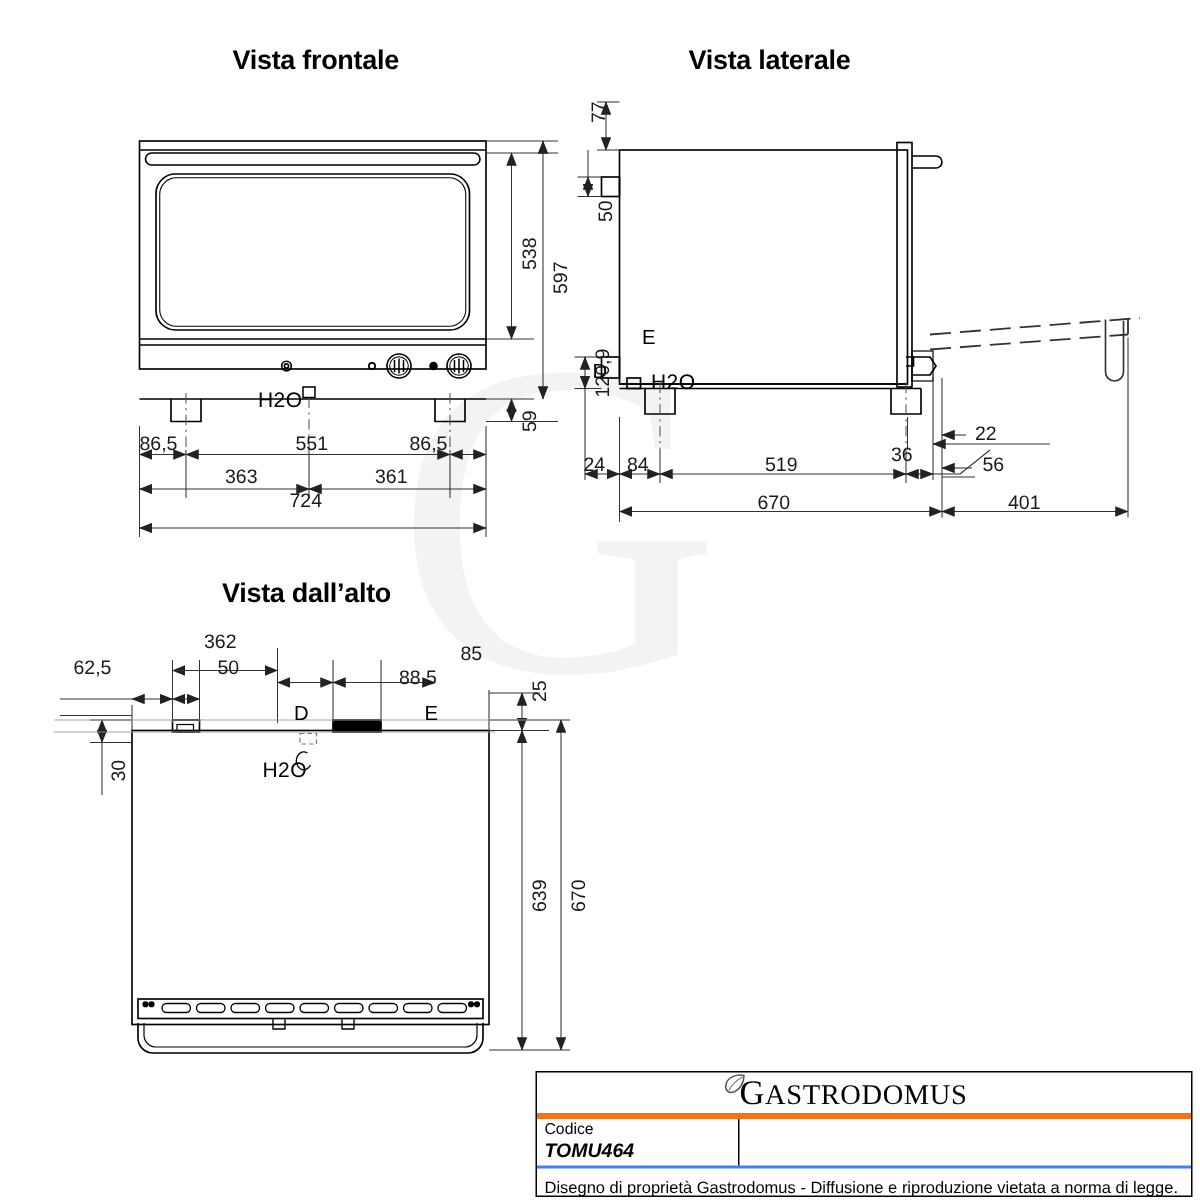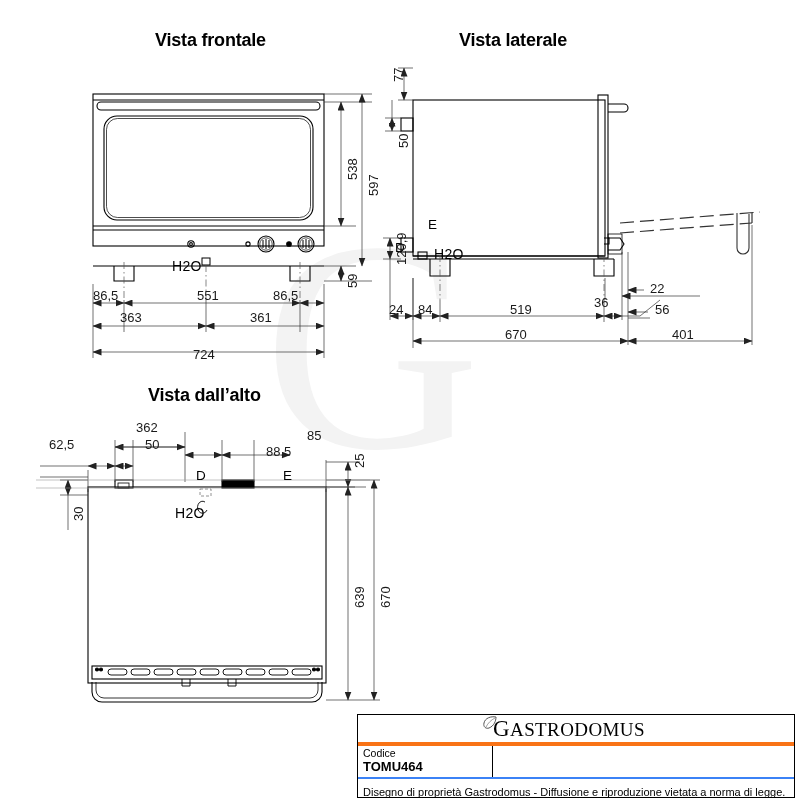--- a/index.html
+++ b/index.html
@@ -78,21 +78,21 @@
     display:flex;
   }
   .tb-cell{
     position:relative;
     box-sizing:border-box;
     padding:1px 0 0 5px;
   }
   #tb-cell-code{width:135px;border-right:1px solid #000;}
   #tb-cell-desc{flex:1;}
   .tb-cap{font-size:10.5px;line-height:12px;display:block;}
-  .tb-val{font-size:13px;font-weight:bold;line-height:16px;display:block;}
+  .tb-val{font-size:13px;font-weight:bold;line-height:16px;display:block;font-style:italic;}
   .tb-val.norm{font-weight:normal;font-size:12.2px;}
   #tb-foot{
     position:relative;
     height:19px;
     padding:3px 0 0 5px;
     box-sizing:border-box;
   }
   #tb-foot span{font-size:11px;}
   
   #watermark{
@@ -376,23 +376,23 @@
 
   <div class="view-title" style="left:155px;top:30px;">Vista frontale</div>
   <div class="view-title" style="left:459px;top:30px;">Vista laterale</div>
   <div class="view-title" style="left:148px;top:385px;">Vista dall’alto</div>
 
   <div class="h2o" style="left:172px;top:258px;">H2O</div>
 
   <div class="dim" style="left:93px;top:288px;">86,5</div>
   <div class="dim" style="left:197px;top:288px;">551</div>
   <div class="dim" style="left:273px;top:288px;">86,5</div>
-  <div class="dim" style="left:120px;top:310px;text-align:center;">363</div>
+  <div class="dim" style="left:150px;top:310px;text-align:center;">363</div>
   <div class="dim" style="left:250px;top:310px;">361</div>
-  <div class="dim" style="left:193px;top:347px;text-align:center;">724</div>
+  <div class="dim" style="left:193px;top:326px;text-align:center;">724</div>
 
   <div class="dim v" style="left:345px;top:180px;transform:rotate(-90deg);">538</div>
   <div class="dim v" style="left:366px;top:196px;transform:rotate(-90deg);">597</div>
   <div class="dim v" style="left:345px;top:288px;transform:rotate(-90deg);">59</div>
 
   <div class="h2o" style="left:434px;top:246px;">H2O</div>
   <div class="lbl" style="left:428px;top:217px;">E</div>
   <div class="lbl" style="left:395px;top:240px;">D</div>
 
   <div class="dim v" style="left:391px;top:82px;transform:rotate(-90deg);">77</div>

